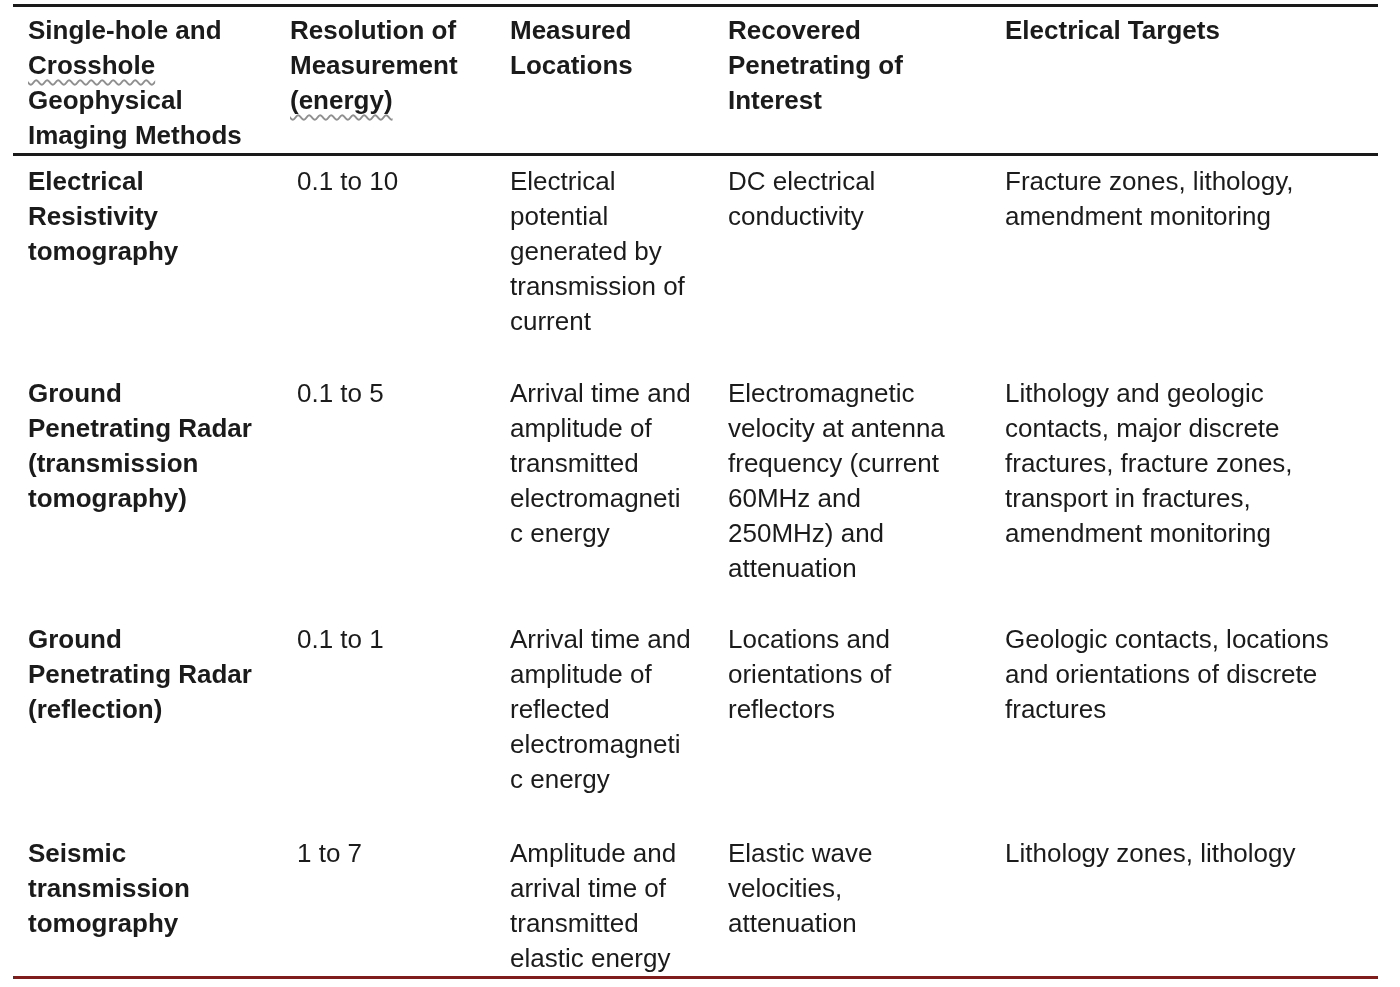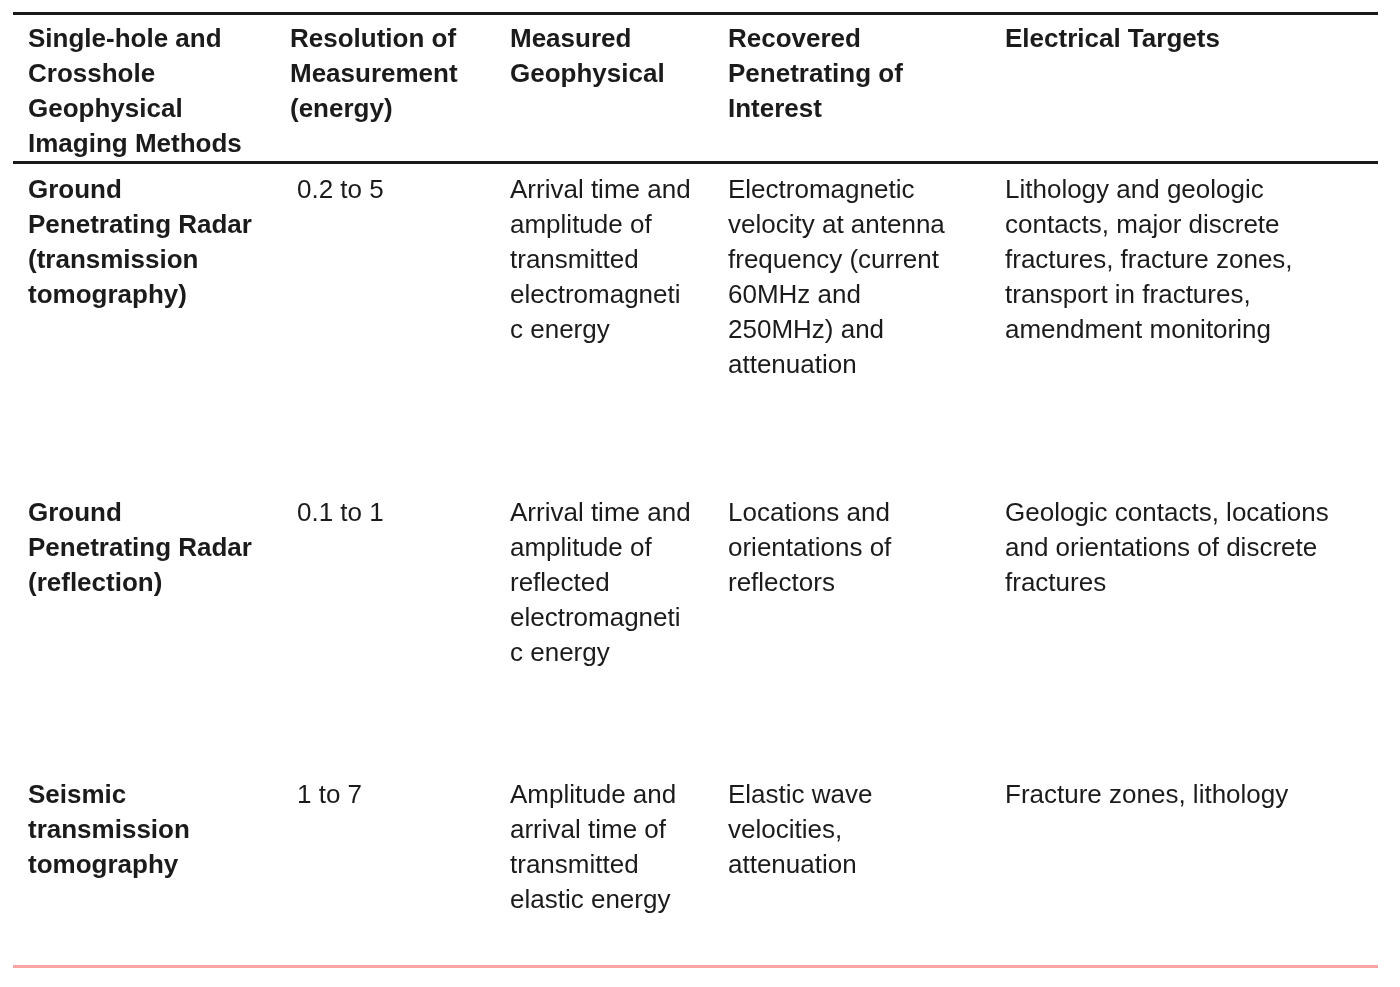--- a/index.html
+++ b/index.html
@@ -11,27 +11,27 @@
     width: 1400px;
     height: 987px;
     position: relative;
     font-family: "Liberation Sans", "DejaVu Sans", sans-serif;
     color: #1b1b1b;
     overflow: hidden;
   }
   .doc-table {
     position: absolute;
     left: 13px;
-    top: 12px;
+    top: 4px;
     width: 1365px;
     height: 956px;
     border-collapse: collapse;
     table-layout: fixed;
     border-top: 3px solid #1a1a1a;
-    border-bottom: 3px solid #fca5a5;
+    border-bottom: 3px solid #7f1d1d;
   }
   .doc-table col.c1 { width: 262px; }
   .doc-table col.c2 { width: 220px; }
   .doc-table col.c3 { width: 218px; }
   .doc-table col.c4 { width: 277px; }
   .doc-table col.c5 { width: 388px; }
 
   .doc-table th, .doc-table td {
     vertical-align: top;
     text-align: left;
@@ -49,20 +49,21 @@
   thead tr { height: 143px; }
   tr.row-1 { height: 213px; }
   tr.row-2 { height: 246px; }
   tr.row-3 { height: 214px; }
   tr.row-4 { height: 140px; }
 
   td.method { font-weight: bold; }
   td.resolution { padding-left: 22px; }
 
   .squiggle {
+    text-decoration: underline;
     text-decoration-style: wavy;
     text-decoration-color: #8f8f8f;
     text-decoration-thickness: 2px;
     text-underline-offset: 5px;
     text-decoration-skip-ink: none;
     margin-top: 48px;
   }
 </style>
 </head>
 <body>
@@ -78,34 +79,49 @@
   <thead>
     <tr>
       <th><span>Single-hole and
 </span><span class="squiggle">Crosshole</span><span>
 Geophysical
 Imaging Methods</span></th>
       <th><span>Resolution of
 Measurement
 </span><span class="squiggle">(energy)</span></th>
       <th>Measured
-Geophysical</th>
+Locations</th>
       <th>Recovered
 Penetrating of
 Interest</th>
       <th>Electrical Targets</th>
     </tr>
   </thead>
   <tbody>
+    <tr class="row-1">
+      <td class="method">Electrical
+Resistivity
+tomography</td>
+      <td class="resolution">0.1 to 10</td>
+      <td>Electrical
+potential
+generated by
+transmission of
+current</td>
+      <td>DC electrical
+conductivity</td>
+      <td>Fracture zones, lithology,
+amendment monitoring</td>
+    </tr>
     <tr class="row-2">
       <td class="method">Ground
 Penetrating Radar
 (transmission
 tomography)</td>
-      <td class="resolution">0.2 to 5</td>
+      <td class="resolution">0.1 to 5</td>
       <td>Arrival time and
 amplitude of
 transmitted
 electromagneti
 c energy</td>
       <td>Electromagnetic
 velocity at antenna
 frequency (current
 60MHz and
 250MHz) and
@@ -138,16 +154,16 @@
 transmission
 tomography</td>
       <td class="resolution">1 to 7</td>
       <td>Amplitude and
 arrival time of
 transmitted
 elastic energy</td>
       <td>Elastic wave
 velocities,
 attenuation</td>
-      <td>Fracture zones, lithology</td>
+      <td>Lithology zones, lithology</td>
     </tr>
   </tbody>
 </table>
 
 </body></html>

